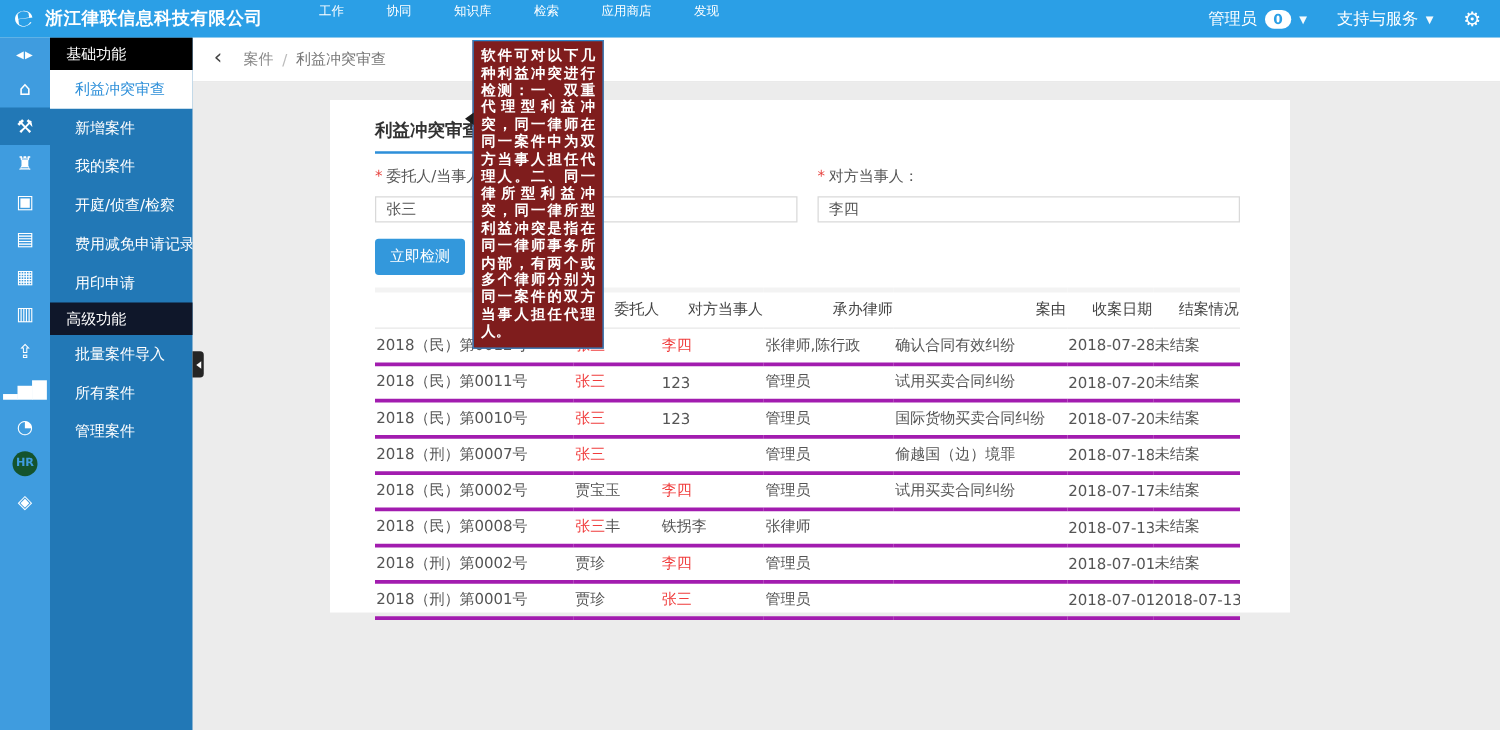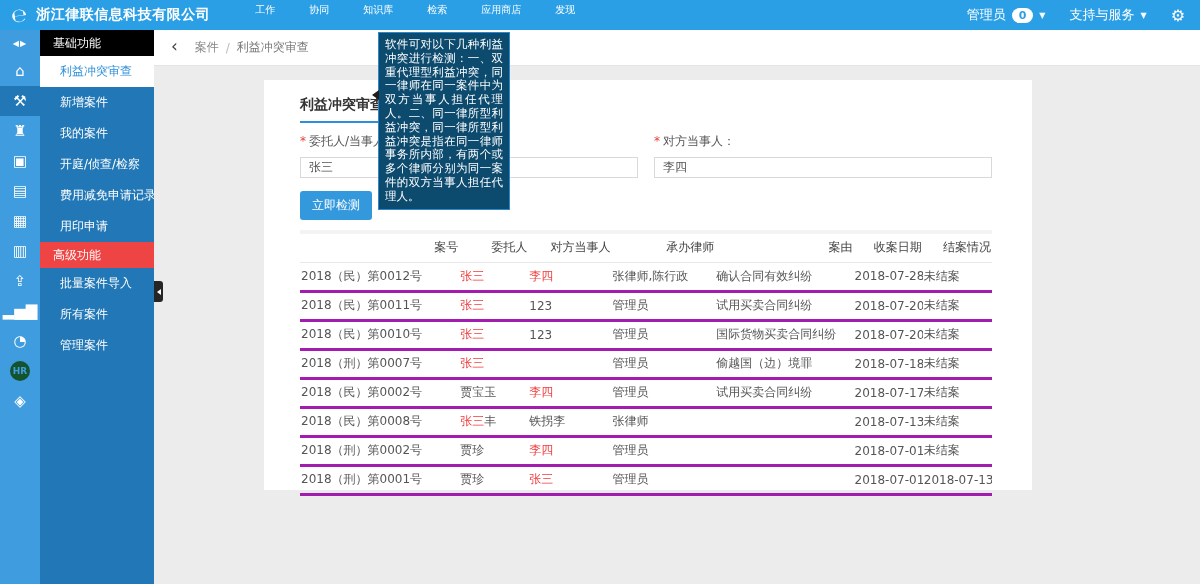--- a/index.html
+++ b/index.html
@@ -27,21 +27,21 @@
   .icon-item { height:30px; display:flex; align-items:center; justify-content:center;
                color:#fff; font-size:15px; cursor:pointer; }
   .icon-item.first { height:26px; font-size:8px; letter-spacing:1px; }
   .icon-item.active { background:#2278b6; }
   .icon-item .hr-badge { width:20px; height:20px; border-radius:50%; background:#14532d; color:#3f9cdf;
                          font-size:9px; font-weight:bold; display:flex; align-items:center; justify-content:center; }
 
   .menu { position:absolute; top:30px; left:40px; bottom:0; width:114px; background:#2278b6;
           color:#fff; z-index:20; }
   .menu-header { height:26px; line-height:26px; padding-left:13px; font-size:12px; background:#000000; }
-  .menu-header.adv { background:#ef4444; }
+  .menu-header.adv { background:#0f172a; }
   .menu-item { height:31px; line-height:31px; padding-left:20px; font-size:12px; cursor:pointer;
                white-space:nowrap; overflow:hidden; }
   .menu-item.active { background:#fff; color:#2d8fd9; }
 
   .collapse-tab { position:absolute; left:154px; top:281px; width:9px; height:21px; background:#252525;
                   border-radius:0 3px 3px 0; display:flex; align-items:center; justify-content:center;
                   cursor:pointer; z-index:25; }
   .collapse-tab .tri { width:0; height:0; border:3px solid transparent; border-right:4px solid #fff; margin-left:-3px; }
 
   
@@ -75,23 +75,23 @@
   table { width:692px; margin-top:10px; border-collapse:collapse; font-size:12px; color:#555;
           table-layout:fixed; }
   thead th { font-weight:normal; color:#444; height:30px; border-top:4px solid #f3f3f3;
              border-bottom:1px solid #e8e8e8; text-align:right; }
   tbody td { height:29px; border-bottom:3px solid #a21caf; 
              white-space:nowrap; overflow:hidden; }
   tbody tr { cursor:pointer; }
   .match { color:#f03d3d; }
 
   
-  .tooltip { position:absolute; left:378px; top:32px; width:132px; background:#0c4a6e; color:#fff;
+  .tooltip { position:absolute; left:378px; top:32px; width:105px; background:#7f1d1d; color:#fff;
              font-size:11.5px; line-height:1.2; padding:5px 6px; text-align:justify;
-             border:1px solid #2a88cf; z-index:40; }
+             border:1px solid #2a88cf; z-index:40;font-weight:bold; }
   .tt-arrow { position:absolute; left:-7px; top:57px; width:0; height:0;
               border:5px solid transparent; border-right:7px solid #1d1d1d; border-left:none; }
 </style>
 </head>
 <body>
 
 <div class="app">
 
   <header class="topbar">
     <div class="brand">

